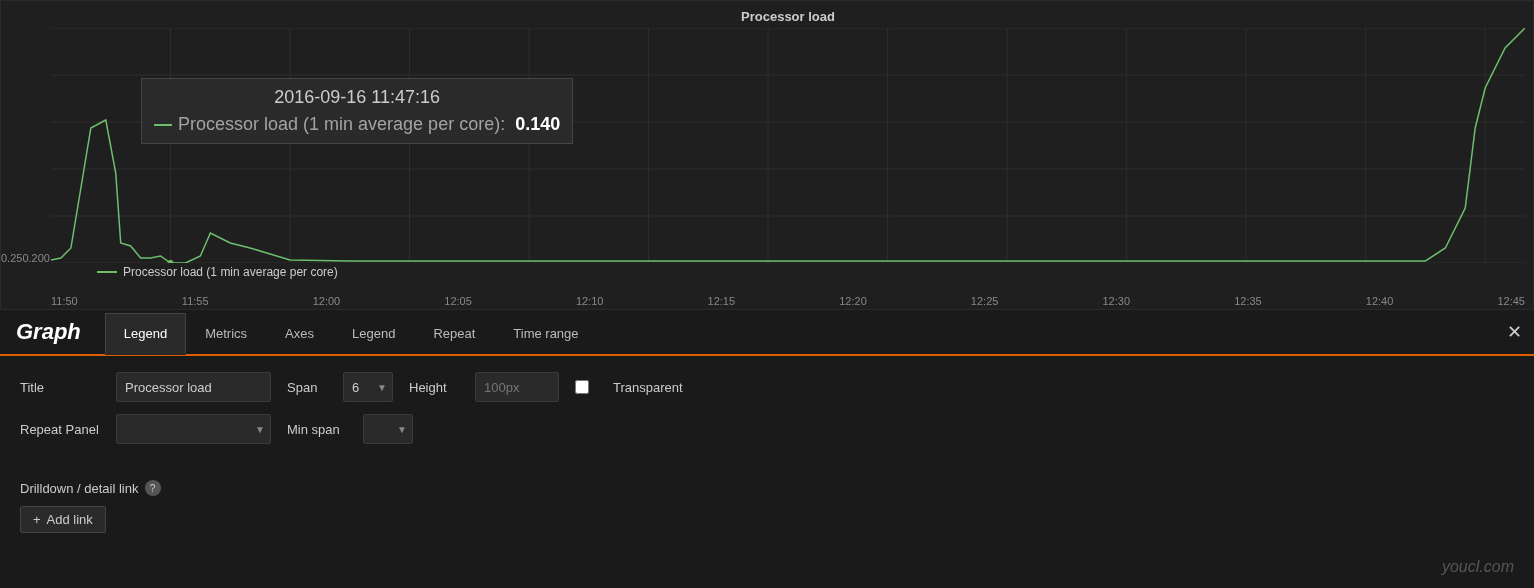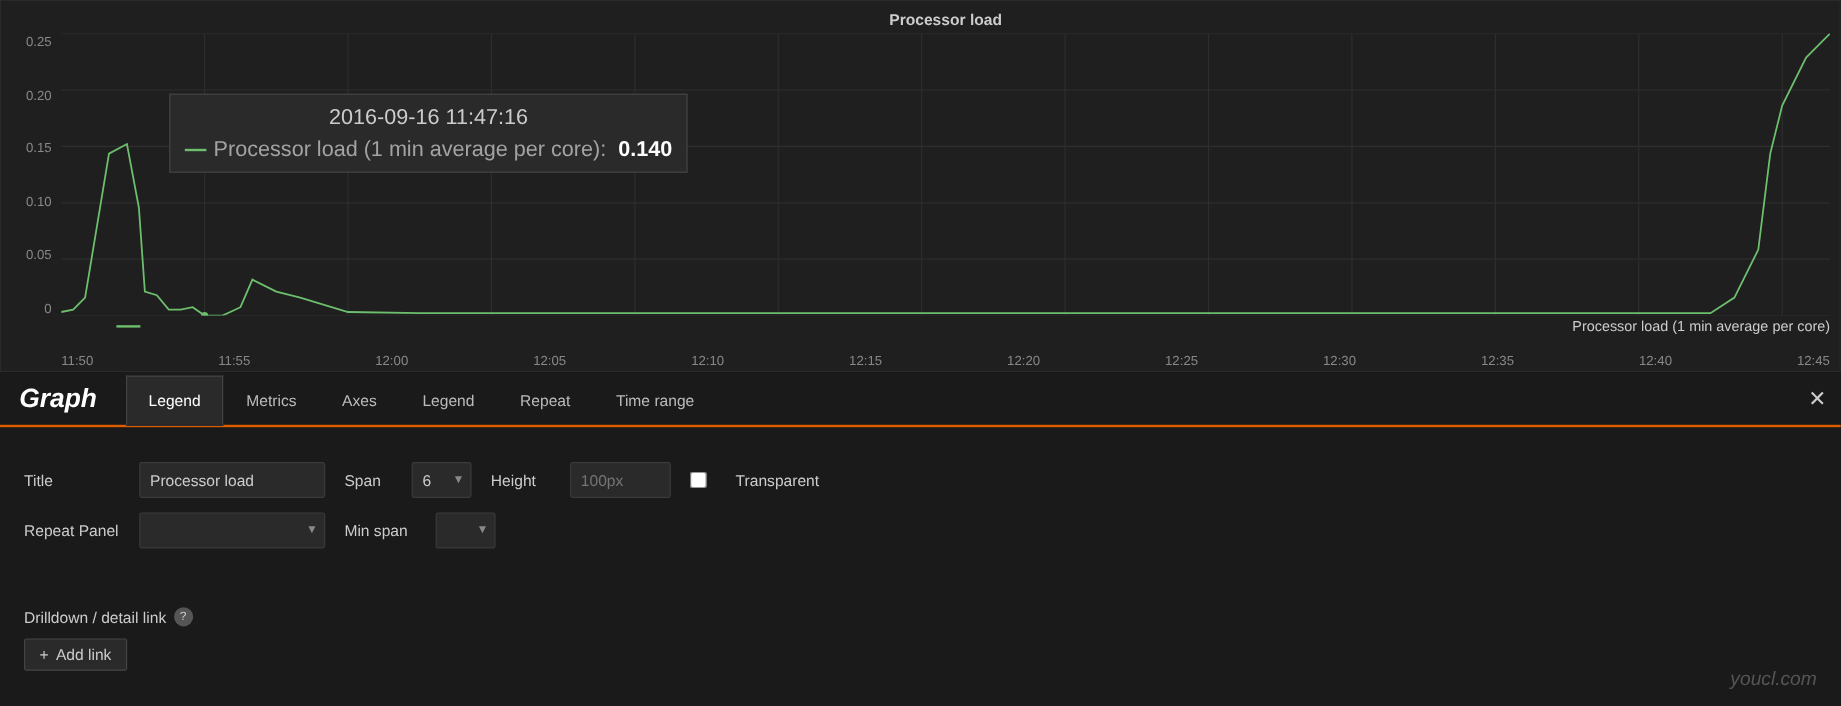--- a/index.html
+++ b/index.html
@@ -34,24 +34,23 @@
       height: 235px;
       background: #1f1f1f;
     }
     .chart-area svg {
       width: 100%;
       height: 100%;
     }
     .chart-legend {
       display: flex;
       align-items: center;
-      gap: 20px;
+      gap: 6px;
       padding: 4px 0 0 0;
       font-size: 12px;
-      justify-content: space-between;
     }
     .legend-dot {
       width: 20px;
       height: 2px;
       background: #6dbf6d;
       display: inline-block;
     }
 
     
     .chart-tooltip {
@@ -132,21 +131,21 @@
       transform: translateY(-50%);
       color: #ccc;
       font-size: 18px;
       cursor: pointer;
       background: none;
       border: none;
     }
 
     
     .form-area {
-      padding: 29px 20px;
+      padding: 16px 20px;
       background: #1a1a1a;
     }
     .form-row {
       display: flex;
       align-items: center;
       gap: 16px;
       margin-bottom: 12px;
     }
     .form-label {
       color: #ccc;
@@ -258,21 +257,21 @@
     }
 
     
     .y-axis {
       position: absolute;
       left: 0;
       top: 28px;
       height: 235px;
       width: 46px;
       display: flex;
-      flex-direction: column;
+      flex-direction: row;
       justify-content: space-between;
       align-items: flex-end;
       padding: 0 4px 0 0;
       font-size: 11px;
       color: #888;
     }
 
     
     .x-axis {
       position: absolute;

